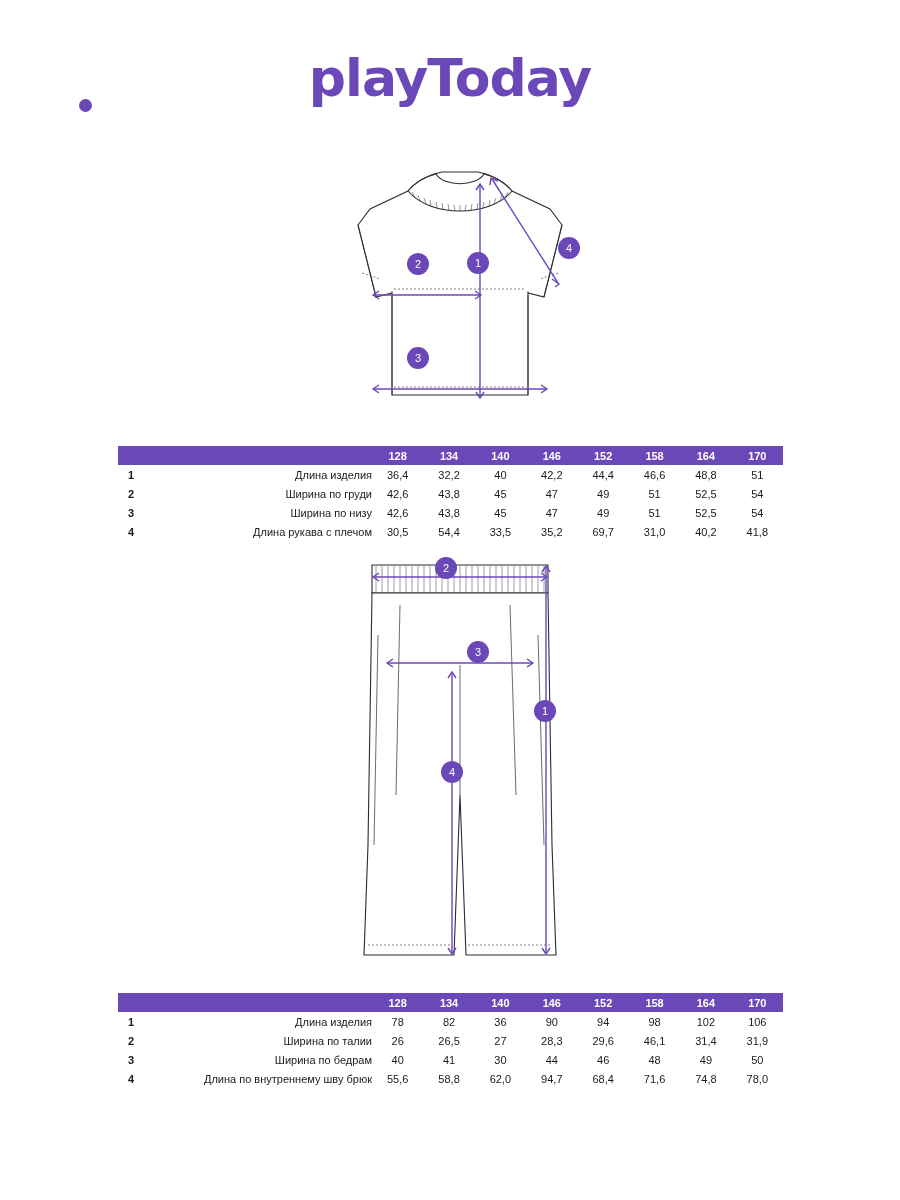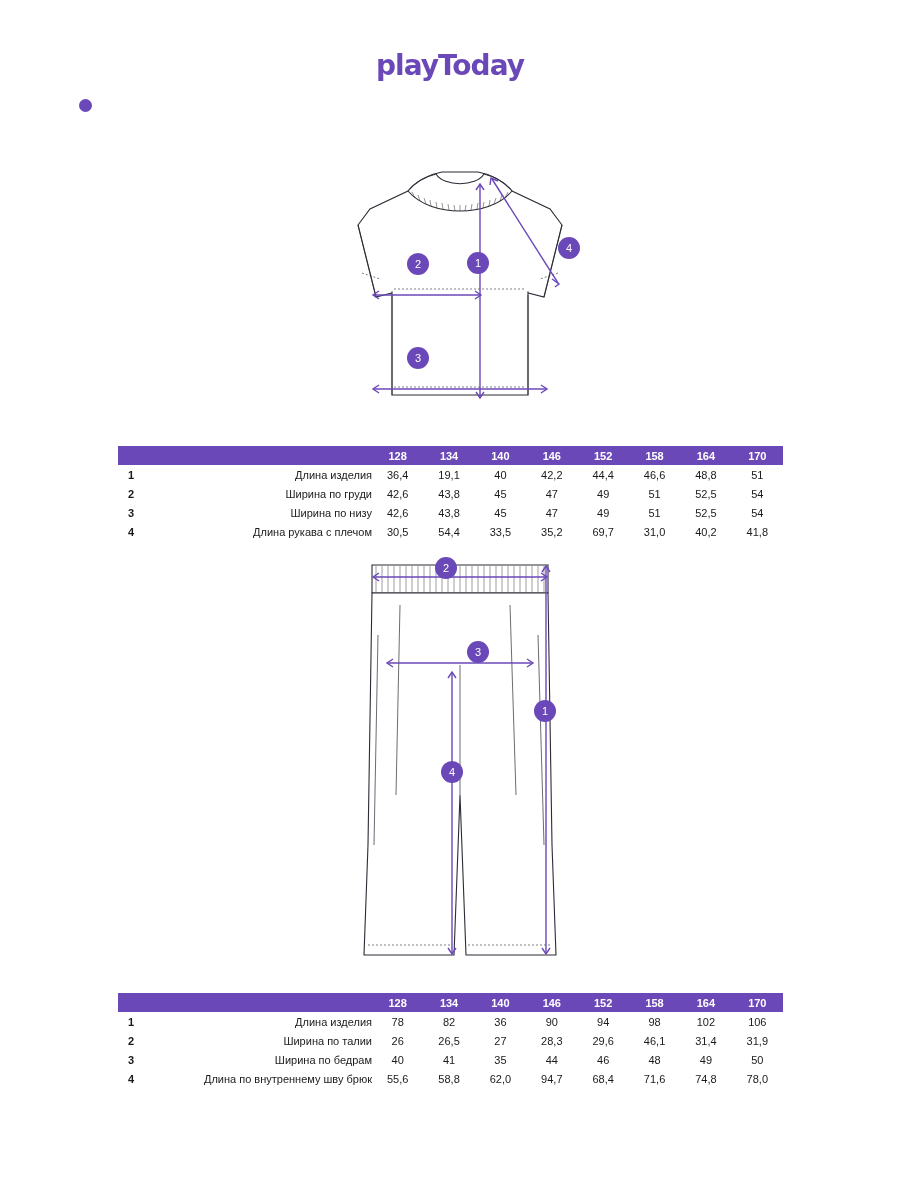--- a/index.html
+++ b/index.html
@@ -17,21 +17,21 @@
 
   
   .logo-wrap {
     position: absolute;
     top: 52px; left: 0; width: 900px;
     text-align: center;
   }
   .logo-text {
     display: inline-block;
     font-family: "DejaVu Sans", sans-serif;
-    font-size: 28px;
+    font-size: 52px;
     font-weight: bold;
     letter-spacing: -1px;
     color: #6b48b8;
     position: relative;
     line-height: 1;
   }
   .logo-dot {
     position: absolute;
     width: 13px; height: 13px;
     border-radius: 50%;
@@ -187,21 +187,21 @@
       <div class="c-val">152</div>
       <div class="c-val">158</div>
       <div class="c-val">164</div>
       <div class="c-val">170</div>
     </div>
 
     <div class="row">
       <div class="c-num">1</div>
       <div class="c-label">Длина изделия</div>
       <div class="c-val">36,4</div>
-      <div class="c-val">19,1</div>
+      <div class="c-val">32,2</div>
       <div class="c-val">40</div>
       <div class="c-val">42,2</div>
       <div class="c-val">44,4</div>
       <div class="c-val">46,6</div>
       <div class="c-val">48,8</div>
       <div class="c-val">51</div>
     </div>
 
     <div class="row">
       <div class="c-num">2</div>
@@ -334,21 +334,21 @@
       <div class="c-val">46,1</div>
       <div class="c-val">31,4</div>
       <div class="c-val">31,9</div>
     </div>
 
     <div class="row">
       <div class="c-num">3</div>
       <div class="c-label">Ширина по бедрам</div>
       <div class="c-val">40</div>
       <div class="c-val">41</div>
-      <div class="c-val">35</div>
+      <div class="c-val">30</div>
       <div class="c-val">44</div>
       <div class="c-val">46</div>
       <div class="c-val">48</div>
       <div class="c-val">49</div>
       <div class="c-val">50</div>
     </div>
 
     <div class="row">
       <div class="c-num">4</div>
       <div class="c-label">Длина по внутреннему шву брюк</div>

